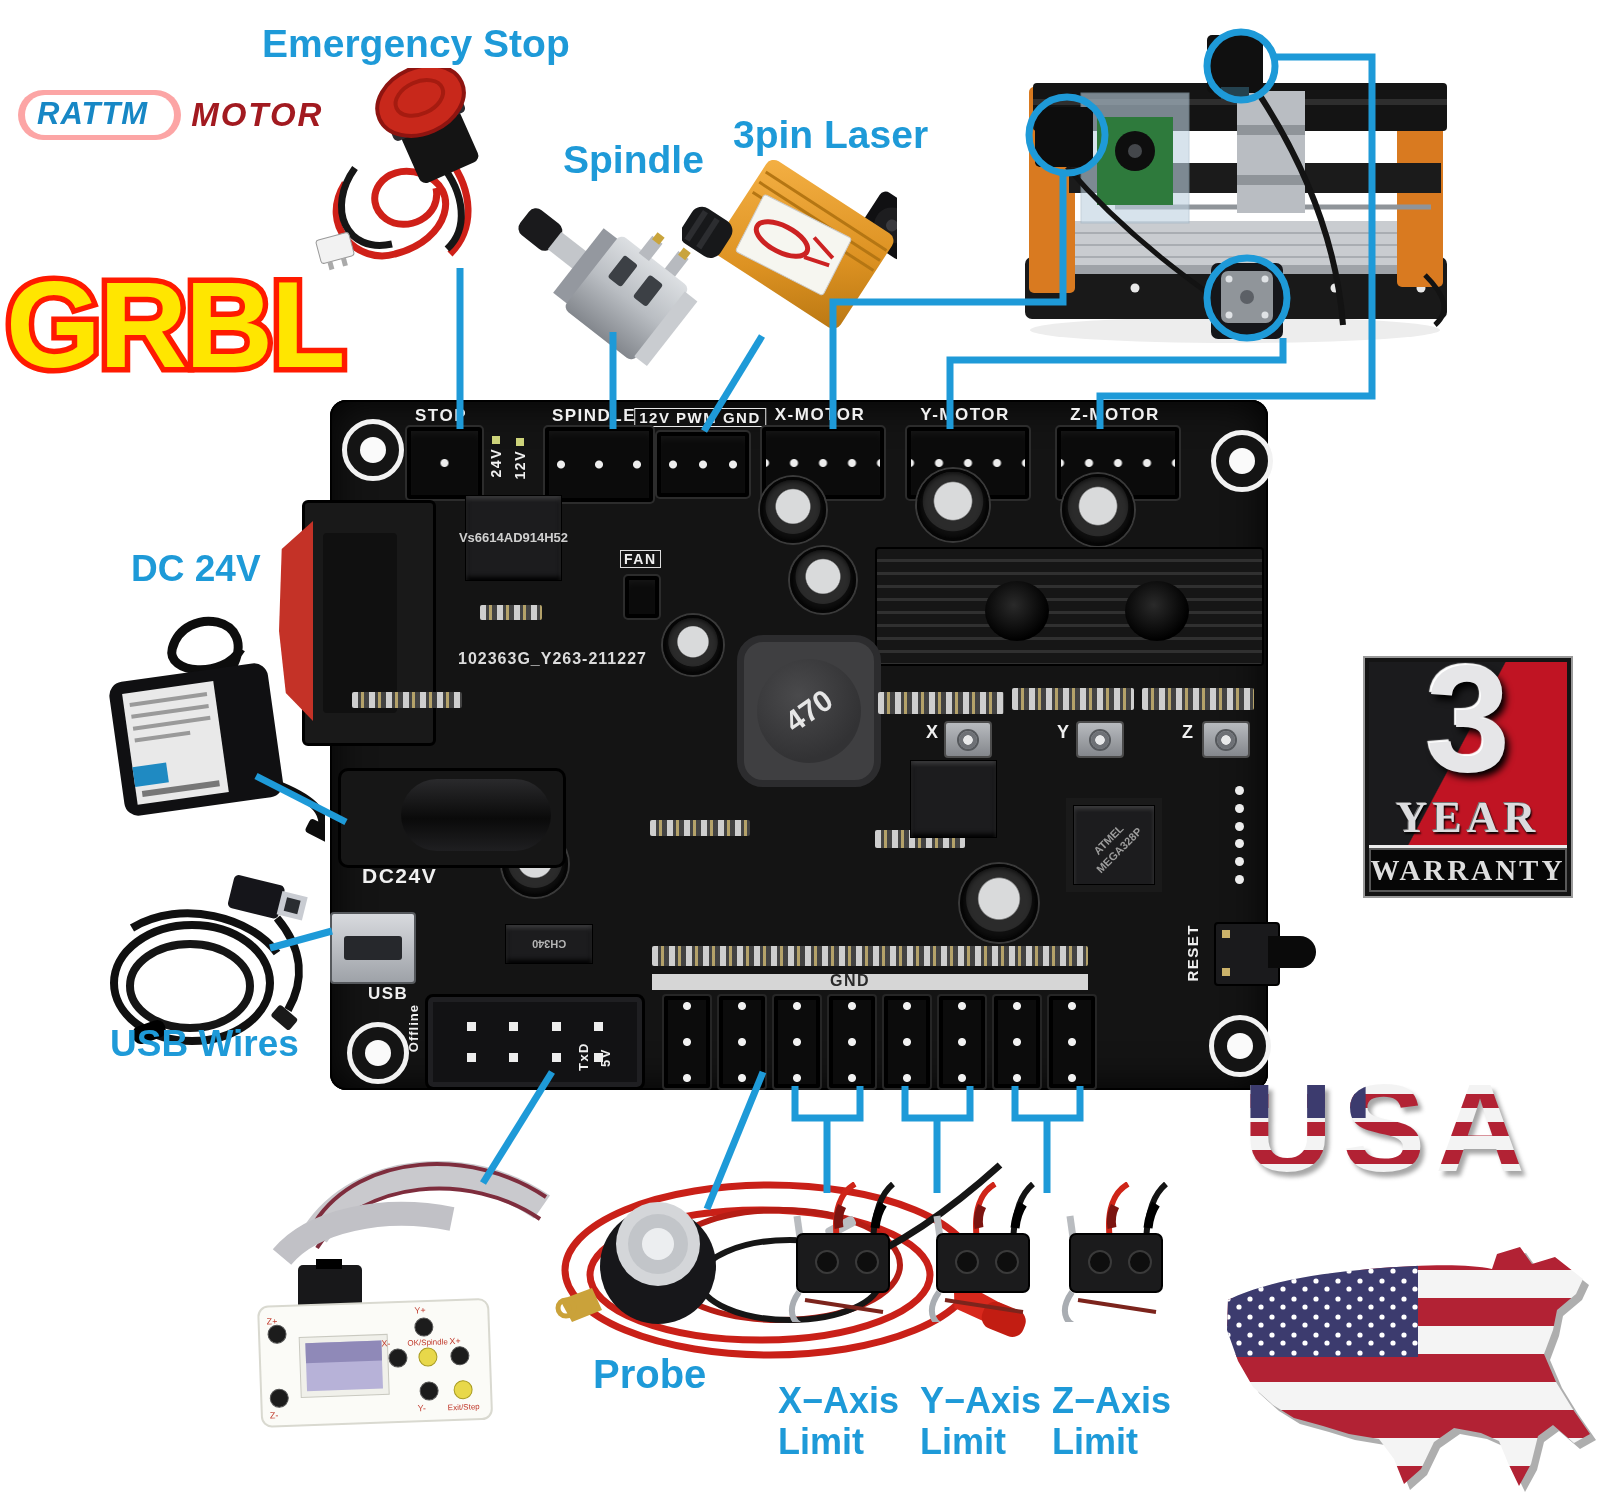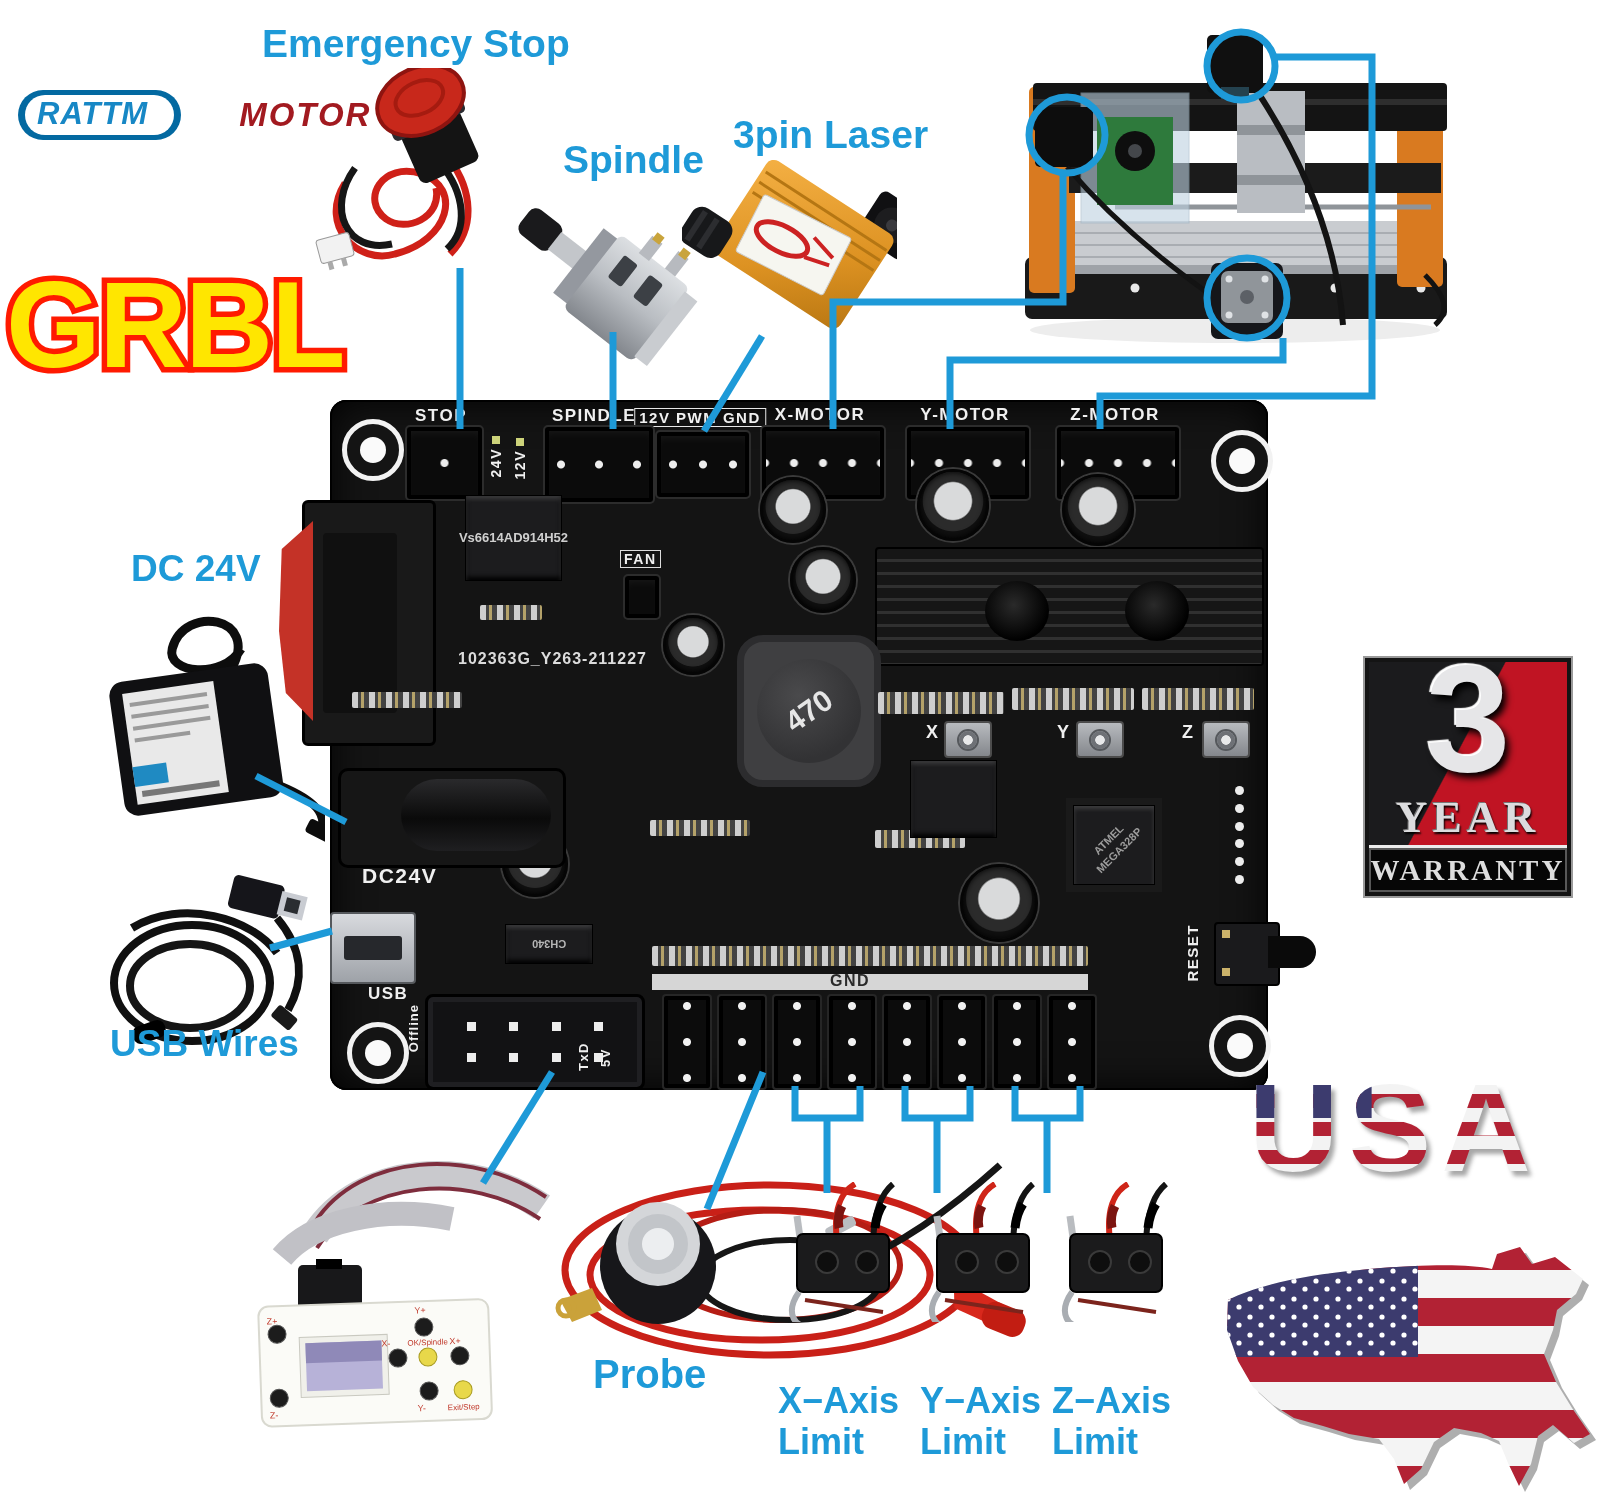--- a/index.html
+++ b/index.html
@@ -51,27 +51,27 @@
   .badge-year{position:absolute;left:0;right:0;bottom:2px;text-align:center;font-family:"Liberation Serif",serif;
          font-weight:bold;font-size:44px;color:#dcdcde;letter-spacing:5px;text-shadow:1px 2px 2px #000,-1px -1px 0 #777;}
   .badge-band{height:44px;background:#060606;border-top:3px solid #ececec;display:flex;align-items:center;justify-content:center;
          font-family:"Liberation Serif",serif;font-weight:bold;font-size:29px;color:#dedede;letter-spacing:3px;
          box-shadow:inset 0 0 0 2px #585858;}
   
   #usa-word{position:absolute;left:1243px;top:1066px;font-size:124px;font-weight:bold;letter-spacing:10px;line-height:1;
         background:linear-gradient(#3c3b6e,#3c3b6e) 0 6%/42% 38% no-repeat,
                    repeating-linear-gradient(180deg,#b22234 0 14px,#f3f3f3 14px 28px);
         -webkit-background-clip:text;background-clip:text;color:transparent;
-        filter:drop-shadow(4px 5px 2px rgba(60,60,60,.45));z-index:3;margin-left:6px;}
+        filter:drop-shadow(4px 5px 2px rgba(60,60,60,.45));z-index:3;}
   
   #logo{position:absolute;left:18px;top:90px;display:flex;align-items:center;gap:10px;z-index:3;}
-  .logo-pill{background:#0369a1;border-radius:26px;padding:5px 7px;display:flex;align-items:flex-start;}
+  .logo-pill{background:#fca5a5;border-radius:26px;padding:5px 7px;display:flex;align-items:flex-start;}
   .logo-pill span{background:#fff;border-radius:20px 20px 20px 20px;padding:1px 26px 3px 12px;color:#1787c5;
         font-weight:bold;font-style:italic;font-size:31px;letter-spacing:1px;}
-  .logo-motor{color:#a21a20;font-weight:bold;font-style:italic;font-size:33px;letter-spacing:2px;margin-left:48px;}
+  .logo-motor{color:#a21a20;font-weight:bold;font-style:italic;font-size:33px;letter-spacing:2px;}
   svg{display:block;}
   .limit-label{position:absolute;color:var(--blue);font-weight:bold;font-size:36px;line-height:1.15;z-index:6;}
 </style>
 </head>
 <body>
 
 <div id="canvas">
 
   <div id="logo">
     <div class="logo-pill">

